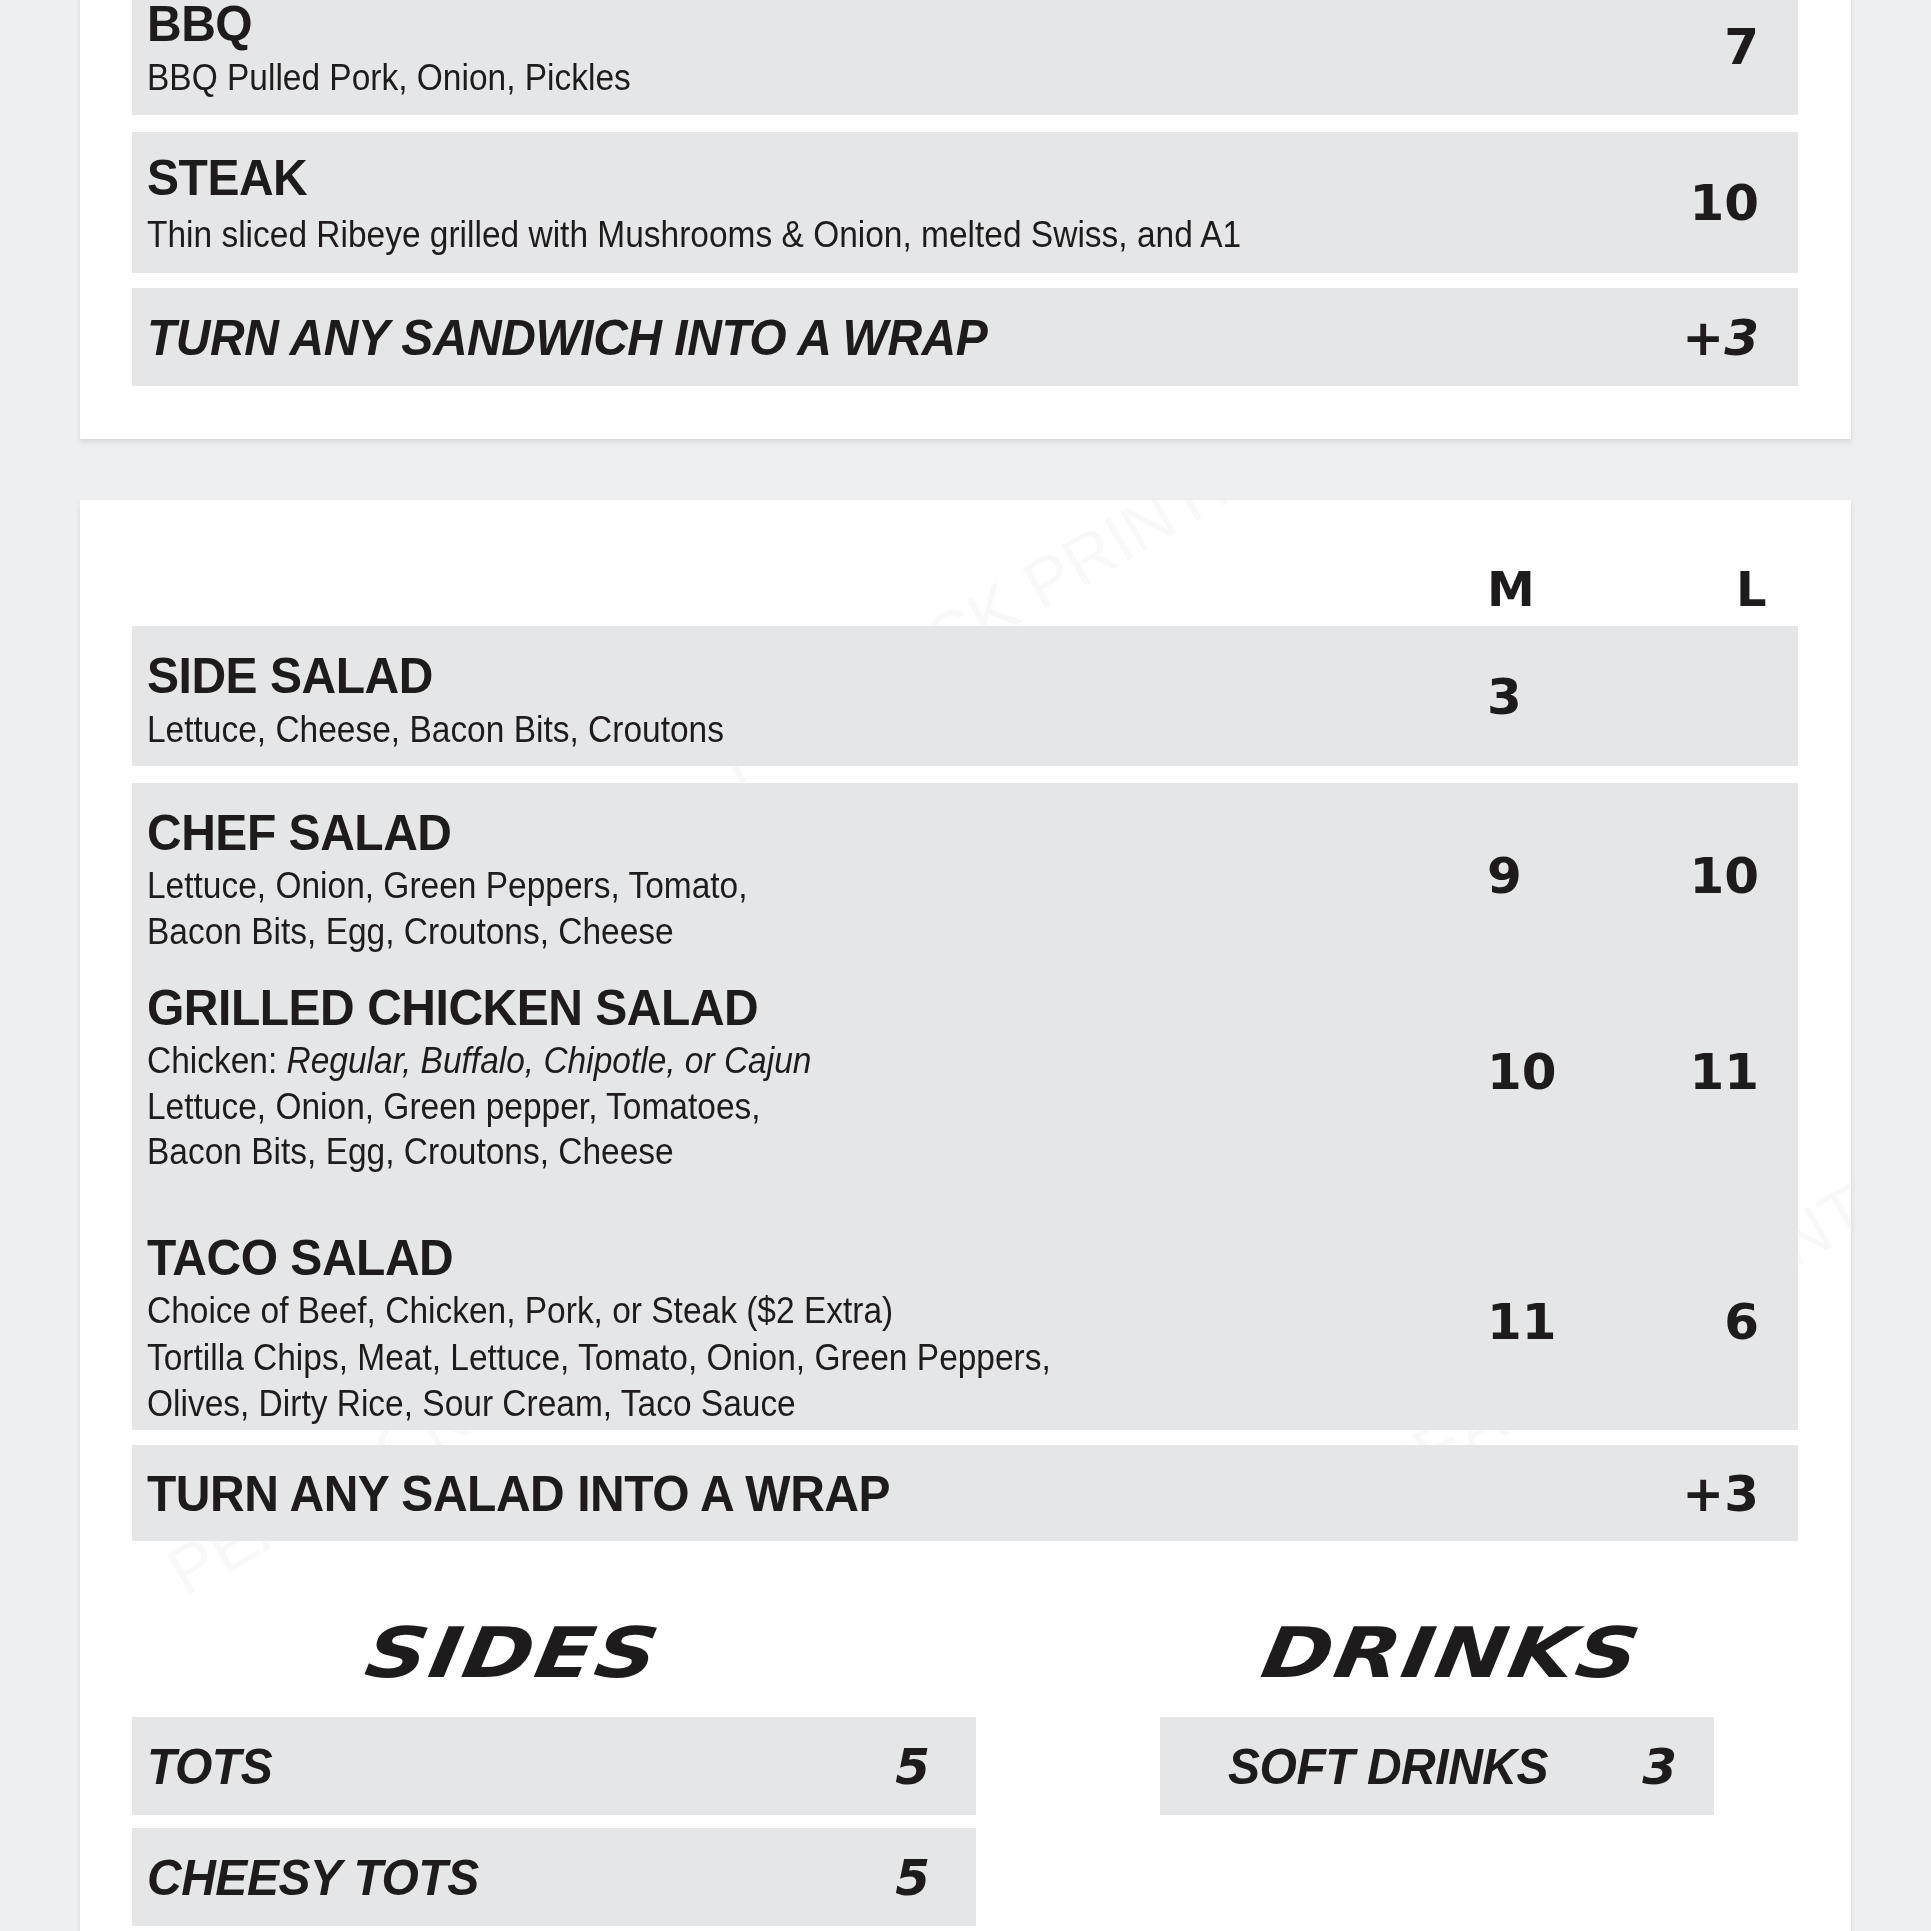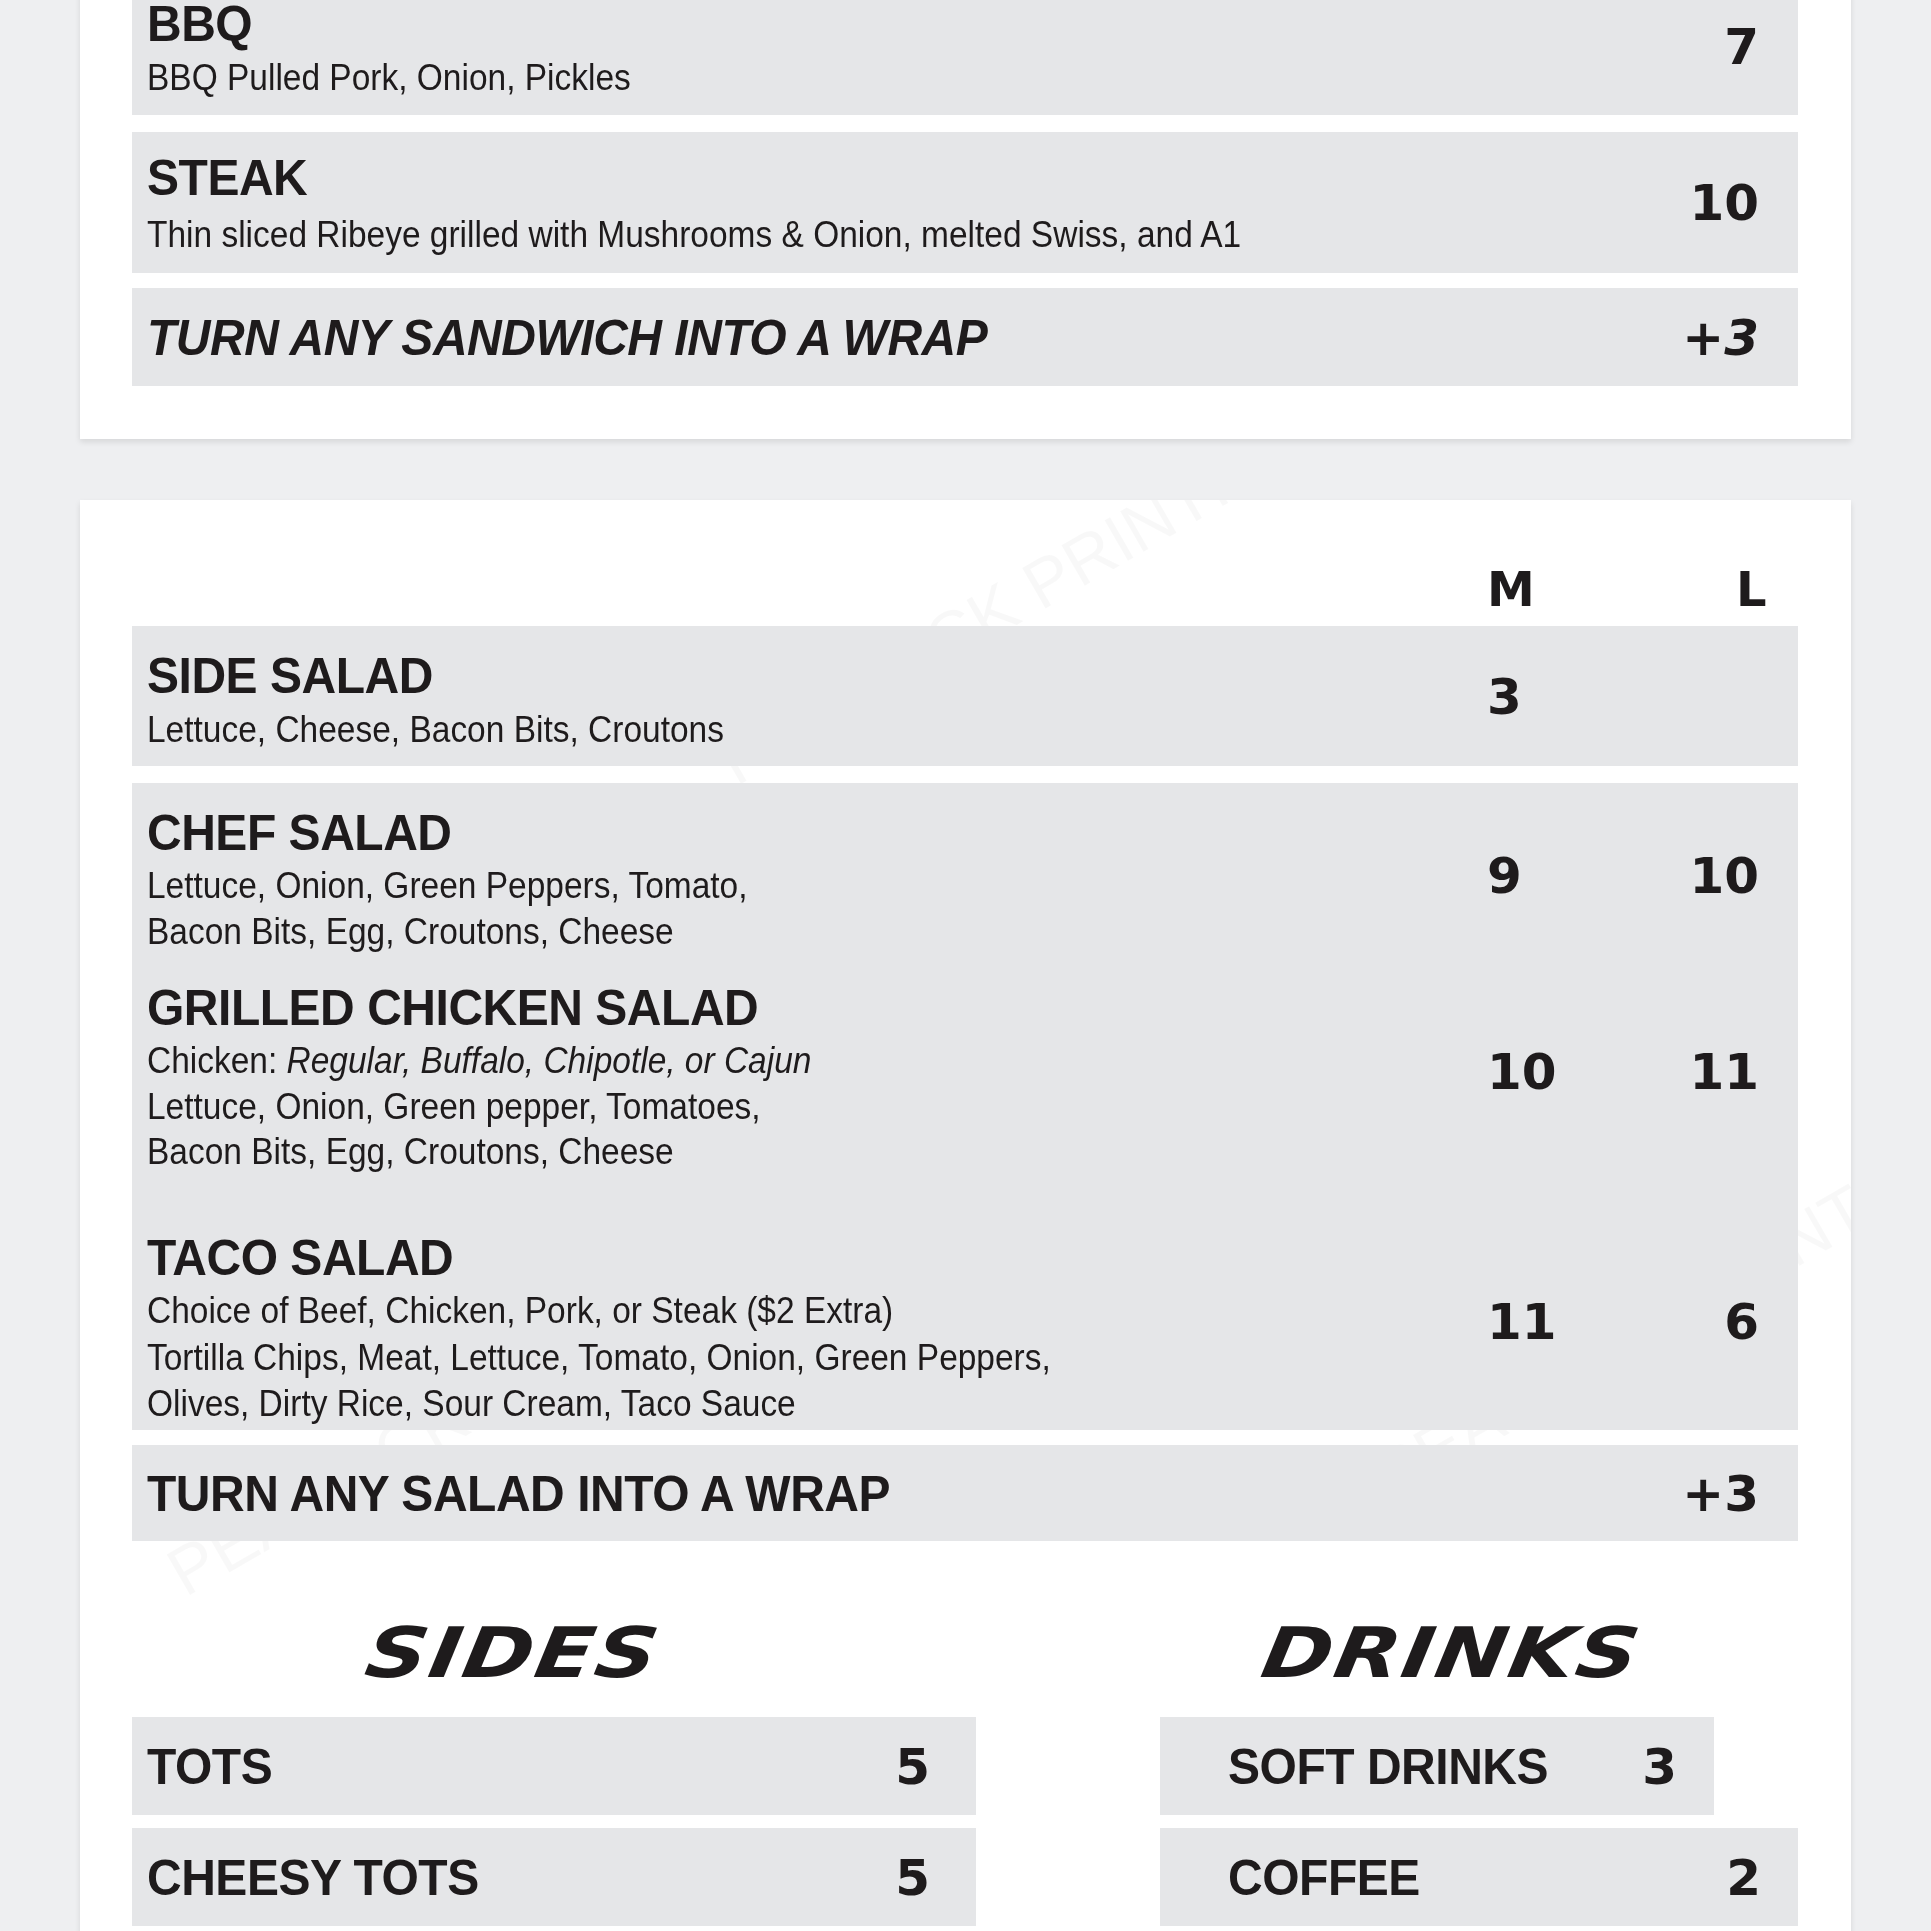--- a/index.html
+++ b/index.html
@@ -46,21 +46,21 @@
     font-family:"DejaVu Sans", sans-serif;
   }
 
   .section-title {
     position:absolute; font-family:"DejaVu Sans", sans-serif;
     font-weight:bold; font-style:italic; font-size:85px;
     letter-spacing:1.9px; transform:scaleY(0.82) skewX(-8deg);
     transform-origin:left bottom; white-space:nowrap;
   }
 
-  .small-row { position:absolute; background:#e5e6e8; height:98px; }
+  .small-row { position:absolute; background:#e5e6e8; height:98px;font-style:italic; }
   .small-row .name { top:21px; }
   .small-row .price { top:21px; right:46px; }
 
   .watermark {
     position:absolute; font-family:"Liberation Sans", sans-serif;
     font-size:68px; color:rgba(0,0,0,0.028); transform:rotate(-30deg);
     white-space:nowrap; pointer-events:none;
   }
 </style>
 </head>
@@ -137,18 +137,14 @@
   <div class="small-row" style="left:52px;width:844px;top:1328px;">
     <div class="name" style="left:15.4px;">CHEESY TOTS</div>
     <div class="price">5</div>
   </div>
 
   <div class="section-title" style="left:1176px;top:1094px;">DRINKS</div>
   <div class="small-row" style="left:1080px;width:554px;top:1217px;">
     <div class="name" style="left:68px;">SOFT DRINKS</div>
     <div class="price" style="right:37px;">3</div>
   </div>
-  <div class="small-row" style="left:1080px;width:638px;top:1328px;">
-    <div class="name" style="left:68px;">COFFEE</div>
-    <div class="price" style="right:37px;">2</div>
-  </div>
 </div>
 
 
 </body></html>

